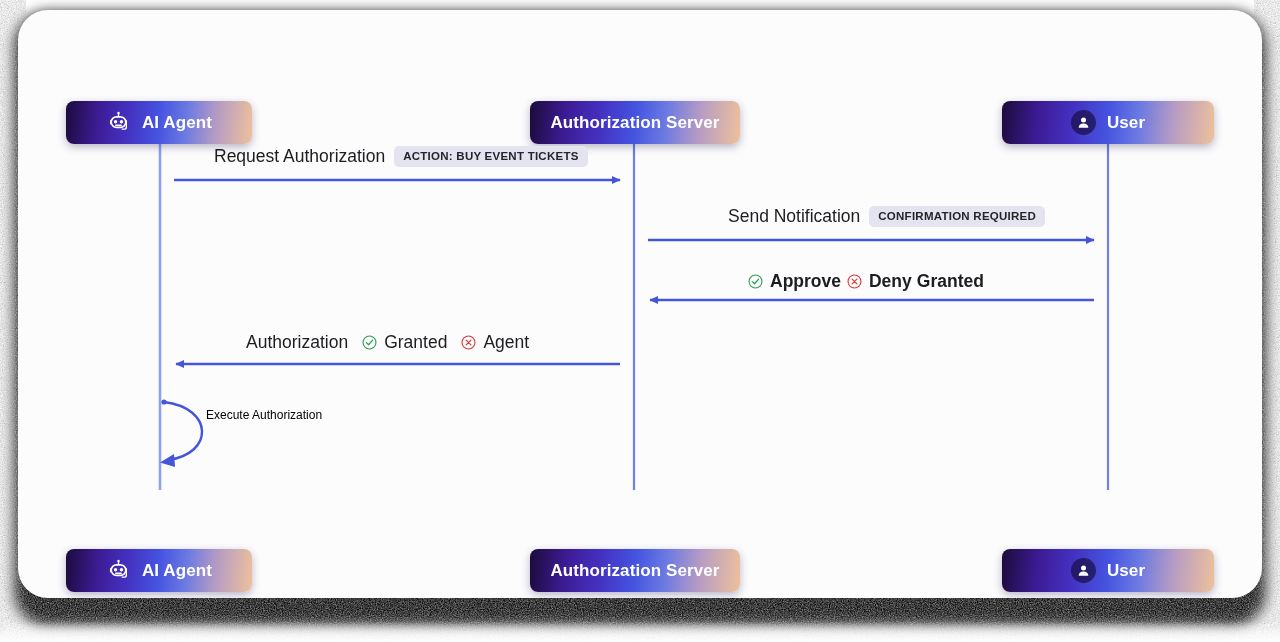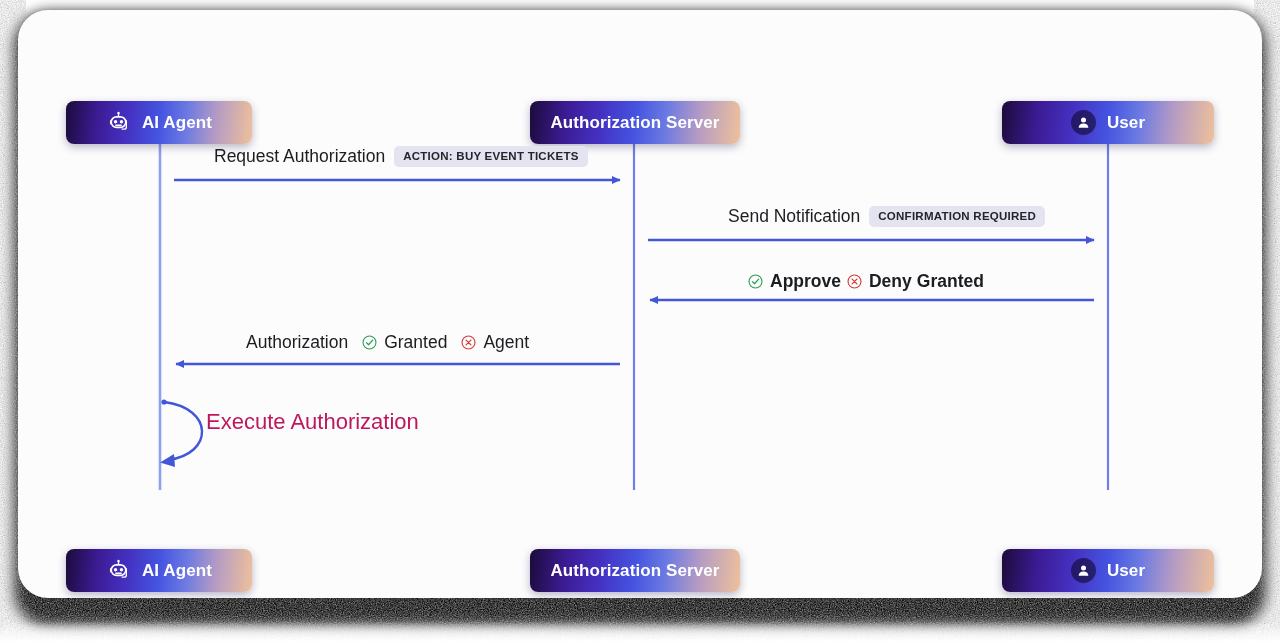--- a/index.html
+++ b/index.html
@@ -128,22 +128,22 @@
   .tok {
     display: inline-flex;
     align-items: center;
     gap: 6px;
   }
   .glyph { display: inline-block; width: 17px; height: 17px; }
 
   .selfmsg {
     position: absolute;
     text-align: left;
-    color: #be185d;
-    font-size: 22px;
+    color: #000000;
+    font-size: 12px;
     line-height: 1.3;
     white-space: nowrap;
   }
 </style>
 </head>
 <body>
 
 <div class="shadow-stage">
   <div class="shadow-blob"></div>
   <svg class="grain" width="1280" height="642">

